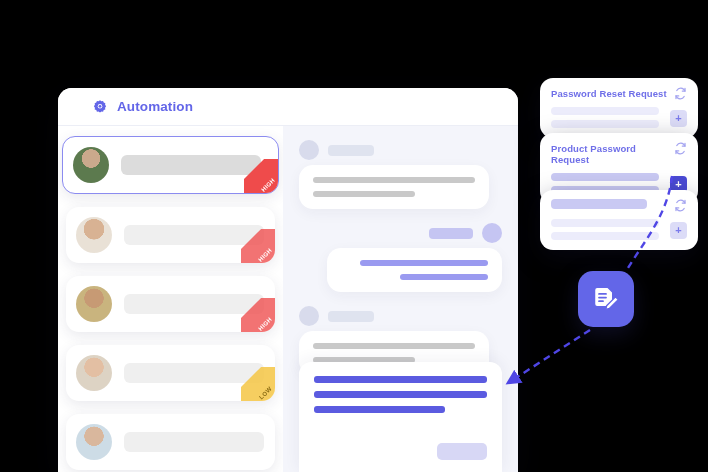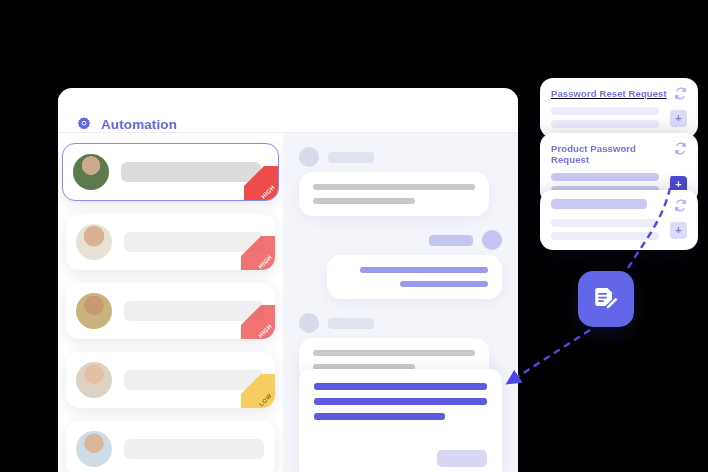--- a/index.html
+++ b/index.html
@@ -15,24 +15,23 @@
   #app-window {
     position: absolute; left: 58px; top: 88px;
     width: 460px; height: 384px;
     background: #ffffff;
     border-radius: 14px 14px 0 0;
     overflow: hidden;
     box-shadow: 0 10px 34px rgba(20,20,45,.22);
   }
   #app-header {
     height: 38px; background:#ffffff;
-    display:flex; align-items:flex-end; gap:9px;
-    padding-left:18px;
+    display:flex; align-items:center; gap:9px;
+    padding-left:34px;
     border-bottom:1px solid #eceef6;
-    margin-top:7px;
   }
   #app-header .gear { width:16px; height:16px; display:block; }
   #app-title {
     font-size:13.5px; font-weight:bold; color:#6366e8; letter-spacing:.1px;
   }
   #app-body { display:flex; height:346px; }
 
   
   #ticket-list {
     width:225px; background:#ffffff; position:relative;
@@ -241,21 +240,21 @@
           <div id="send-row">
             <div id="send-btn"></div>
           </div>
         </div>
 
       </div>
     </div>
   </div>
 
   <div id="request-panel">
-      <div class="req-card" style="left: 540px; top: 78px; text-decoration: underline;">
+      <div class="req-card" style="left: 540px; top: 78px;">
         <div class="req-top">
           <div class="req-title">Password Reset Request</div>
           <span>
             <svg class="refresh" viewBox="0 0 24 24" fill="none" stroke="#a5a5f0" stroke-width="2.4" stroke-linecap="round">
               <path d="M20 7.5A8.2 8.2 0 0 0 5.2 6.4"></path>
               <path d="M4 16.5A8.2 8.2 0 0 0 18.8 17.6"></path>
               <path d="M20.3 2.6v5h-5"></path>
               <path d="M3.7 21.4v-5h5"></path>
             </svg>
           </span>

